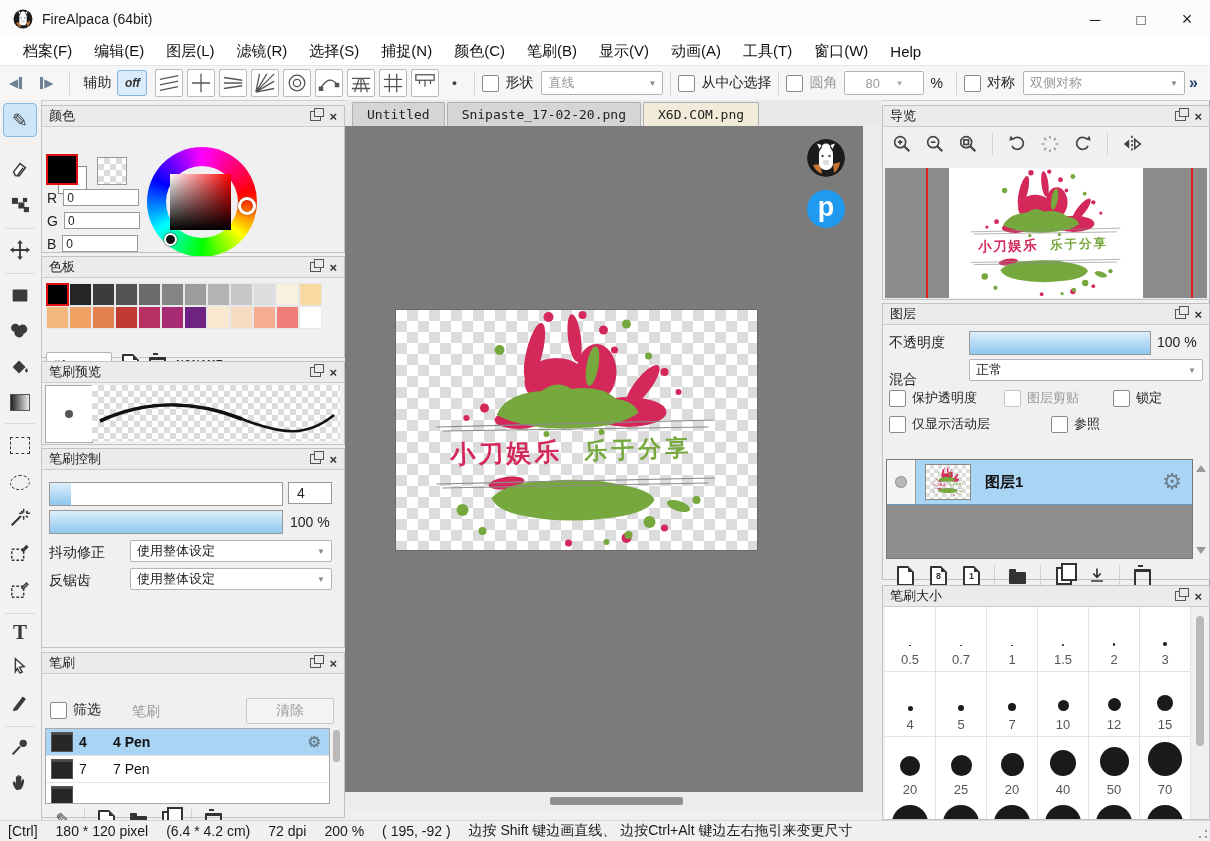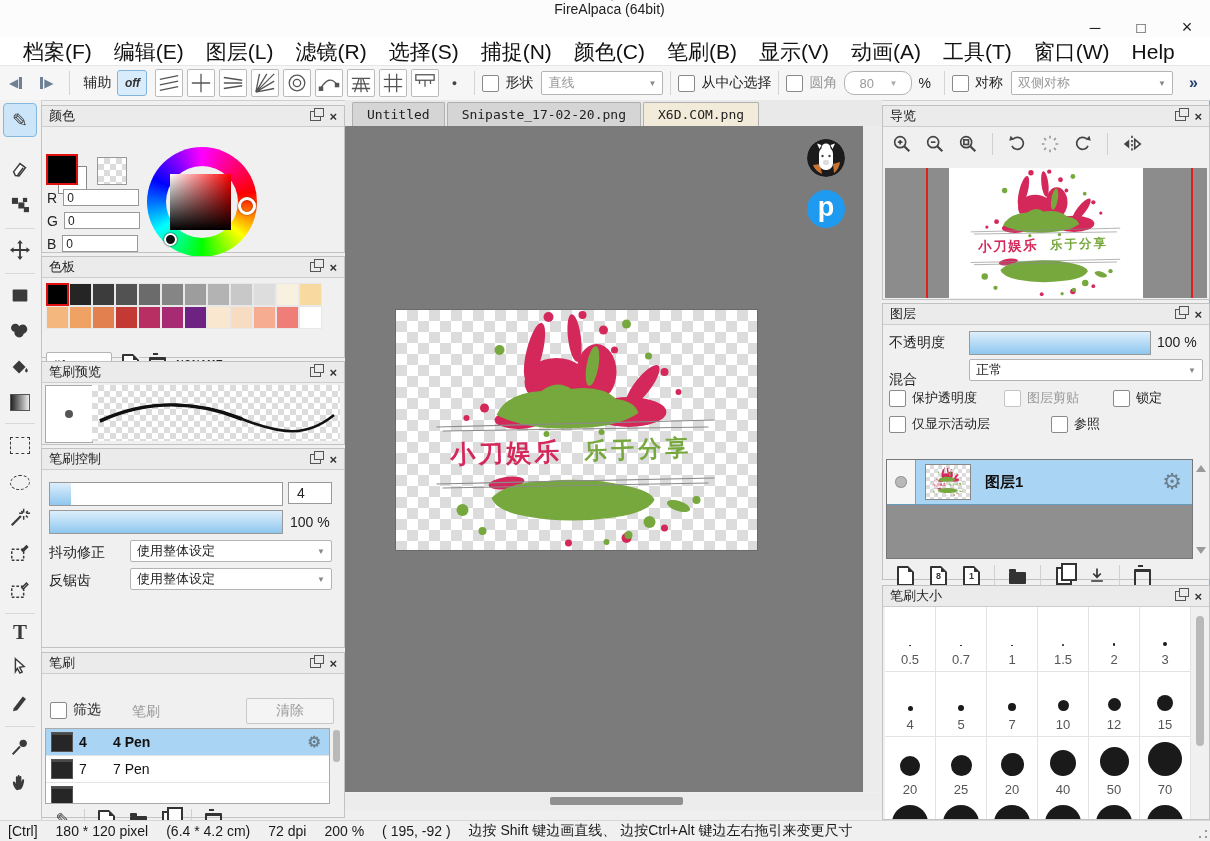--- a/index.html
+++ b/index.html
@@ -1,42 +1,42 @@
 <!DOCTYPE html>
 <html><head>
 <meta charset="utf-8">
 <style>
   html,body{margin:0;padding:0;background:#555;font-family:"Liberation Sans",sans-serif;}
   #win{position:relative;width:1210px;height:841px;background:#f0f0f0;overflow:hidden;box-shadow:inset 0 0 0 1px #9aa2ab;}
   .mono{font-family:"DejaVu Sans Mono",monospace;}
   
-  #titlebar{position:absolute;left:0;top:0;width:100%;height:38px;background:#fcfcfc;display:flex;align-items:center;flex-direction:column;}
+  #titlebar{position:absolute;left:0;top:0;width:100%;height:38px;background:#fcfcfc;display:flex;align-items:center;}
   #appicon{width:20px;height:20px;margin-left:13px;}
   #apptitle{font-size:14px;color:#222;margin-left:9px;}
   .wbtns{margin-left:auto;display:flex;height:100%;}
   .wbtn{width:46px;height:100%;display:flex;align-items:center;justify-content:center;font-size:15px;color:#222;}
   
   #menubar{position:absolute;left:0;top:38px;width:100%;height:28px;background:#fff;display:flex;align-items:center;padding-left:12px;box-sizing:border-box;border-bottom:1px solid #e6e6e6;}
-  .mitem{font-size:21px;color:#111;padding:0 11px;}
+  .mitem{font-size:15px;color:#111;padding:0 11px;}
   
   #toolbar{position:absolute;left:0;top:66px;width:100%;height:34px;background:#f6f6f6;border-bottom:1px solid #cfcfcf;display:flex;align-items:center;}
   .tsep{width:1px;height:24px;background:#d4d4d4;margin:0 7px;}
   .navbtn{display:flex;align-items:center;gap:1px;color:#6e8094;font-size:13px;padding:0 9px;}
   .navbar{display:inline-block;width:3px;height:12px;background:#6e8094;}
   .tlabel{font-size:14px;color:#222;margin:0 6px;}
   .offbtn{width:28px;height:24px;border:1px solid #7fb3e0;background:#d9ecfb;border-radius:3px;font-size:12px;font-weight:bold;font-style:italic;color:#333;display:flex;align-items:center;justify-content:center;margin-right:6px;}
   .snap{width:26px;height:26px;border:1px solid #bbb;background:#fff;border-radius:2px;margin:0 2px;display:flex;align-items:center;justify-content:center;}
   .snap svg{stroke:#555;fill:none;stroke-width:1.4;}
   .dotbtn{width:20px;height:26px;display:flex;align-items:center;justify-content:center;color:#444;font-size:9px;margin:0 3px;}
   .cb{width:15px;height:15px;border:1px solid #8a8a8a;background:#fff;border-radius:2px;flex:none;}
   .cbrow{display:flex;align-items:center;gap:6px;font-size:14px;color:#222;}
   .gray{color:#999;}
   .dd{height:22px;background:#fff;border:1px solid #b4b4b4;border-radius:2px;display:flex;align-items:center;font-size:13px;padding:0 6px;color:#999;}
   .dd .arr{margin-left:auto;font-size:8px;color:#888;padding-left:8px;}
-  .numbox{width:38px;height:22px;background:#fff;border:1px solid #b4b4b4;border-radius:10px;font-size:13px;color:#999;display:flex;align-items:center;padding:0 14px;}
+  .numbox{width:38px;height:22px;background:#fff;border:1px solid #b4b4b4;border-radius:2px;font-size:13px;color:#999;display:flex;align-items:center;padding:0 20px;}
   #tb-overflow{margin-left:auto;margin-right:12px;color:#23406e;font-size:16px;font-weight:bold;}
   
   #tools{position:absolute;left:0;top:100px;width:41px;height:720px;background:#f2f2f2;border-right:1px solid #cfcfcf;}
   .tool{position:absolute;left:3px;width:34px;height:34px;border-radius:4px;display:flex;align-items:center;justify-content:center;color:#3a3a3a;font-size:19px;}
   .tool svg{stroke:#3a3a3a;fill:none;stroke-width:1.6;}
   .tool.sel{background:#cde5f8;border:1px solid #85b8df;box-sizing:border-box;}
   .tgsep{position:absolute;left:5px;width:30px;height:1px;background:#d8d8d8;}
   .dashedbox{width:18px;height:15px;border:1.4px dashed #3a3a3a;}
   .lasso{width:18px;height:13px;border:1.4px dashed #3a3a3a;border-radius:50%;transform:rotate(-8deg);}
   .gradsq{width:18px;height:15px;background:linear-gradient(to right,#222,#eee);border:1px solid #555;}

